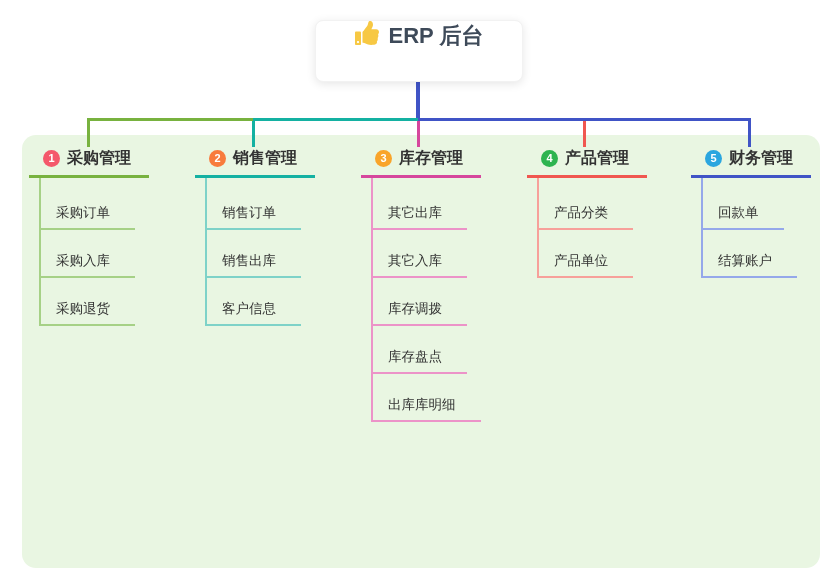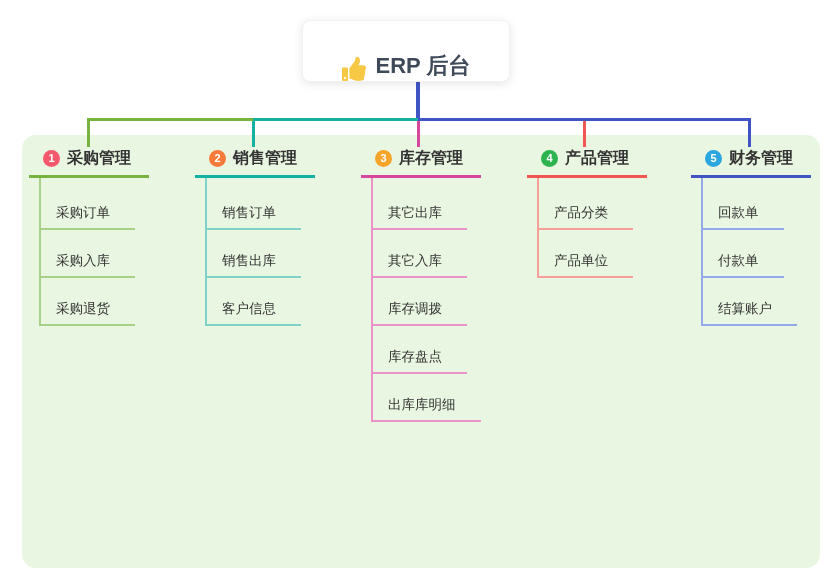--- a/index.html
+++ b/index.html
@@ -9,24 +9,24 @@
     font-family:"Liberation Sans","DejaVu Sans",sans-serif;
     color:#333;
   }
   
   .panel{
     position:absolute;left:22px;top:135px;width:798px;height:433px;
     background:var(--panel-bg,#e9f6e2);border-radius:14px;
   }
   
   .root-card{
-    position:absolute;left:302px;top:20px;width:208px;height:62px;
+    position:absolute;left:315px;top:20px;width:208px;height:62px;
     background:#fff;border:1px solid #f2f2f2;border-radius:8px;
     box-shadow:0 2px 10px rgba(0,0,0,.10);
-    display:flex;align-items:flex-end;justify-content:center;gap:10px;
+    display:flex;align-items:flex-start;justify-content:center;gap:10px;
     font-size:22px;font-weight:600;color:var(--root-text,#3e4a59);
     box-sizing:border-box;z-index:3;
   }
   .root-card svg{width:24px;height:24px;flex:0 0 auto;}
   .root-stem{
     position:absolute;left:416px;top:81px;width:4px;height:38px;
     background:var(--root-line,#4054c6);z-index:2;
   }
   
   .hseg{position:absolute;top:118px;height:3px;z-index:2;}
@@ -169,19 +169,16 @@
 <section class="branch" style="left: 691px; --main: #4054c6; --light: #95a8ea; --badge: #2ba6df;">
   <div class="branch-title">
     <span class="badge">5</span>
     <span>财务管理</span>
   </div>
   <ul class="children">
       <li>
         <span>回款单</span>
       </li>
       <li>
-        <span>付款单</span>
-      </li>
-      <li>
         <span>结算账户</span>
       </li>
     </ul>
 </section>
 
 </body></html>

